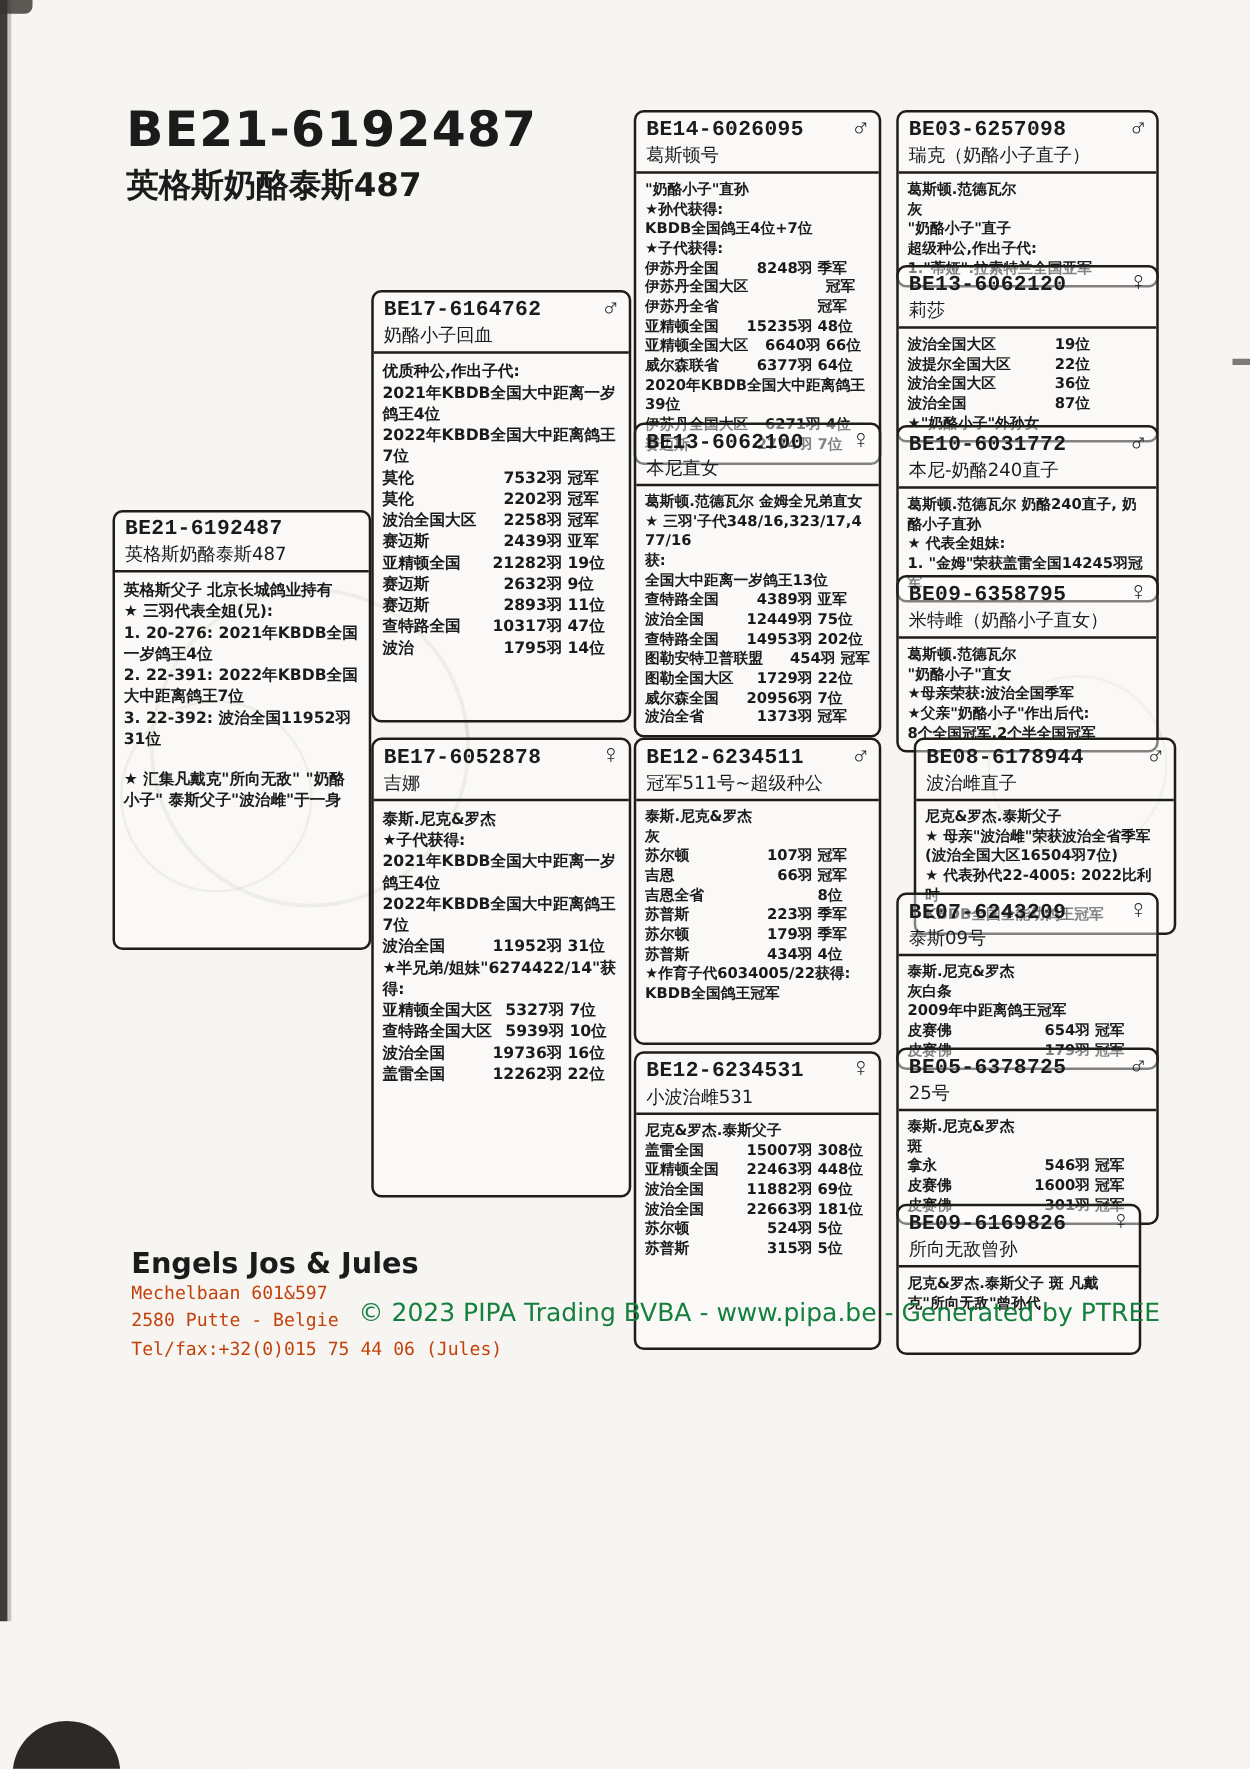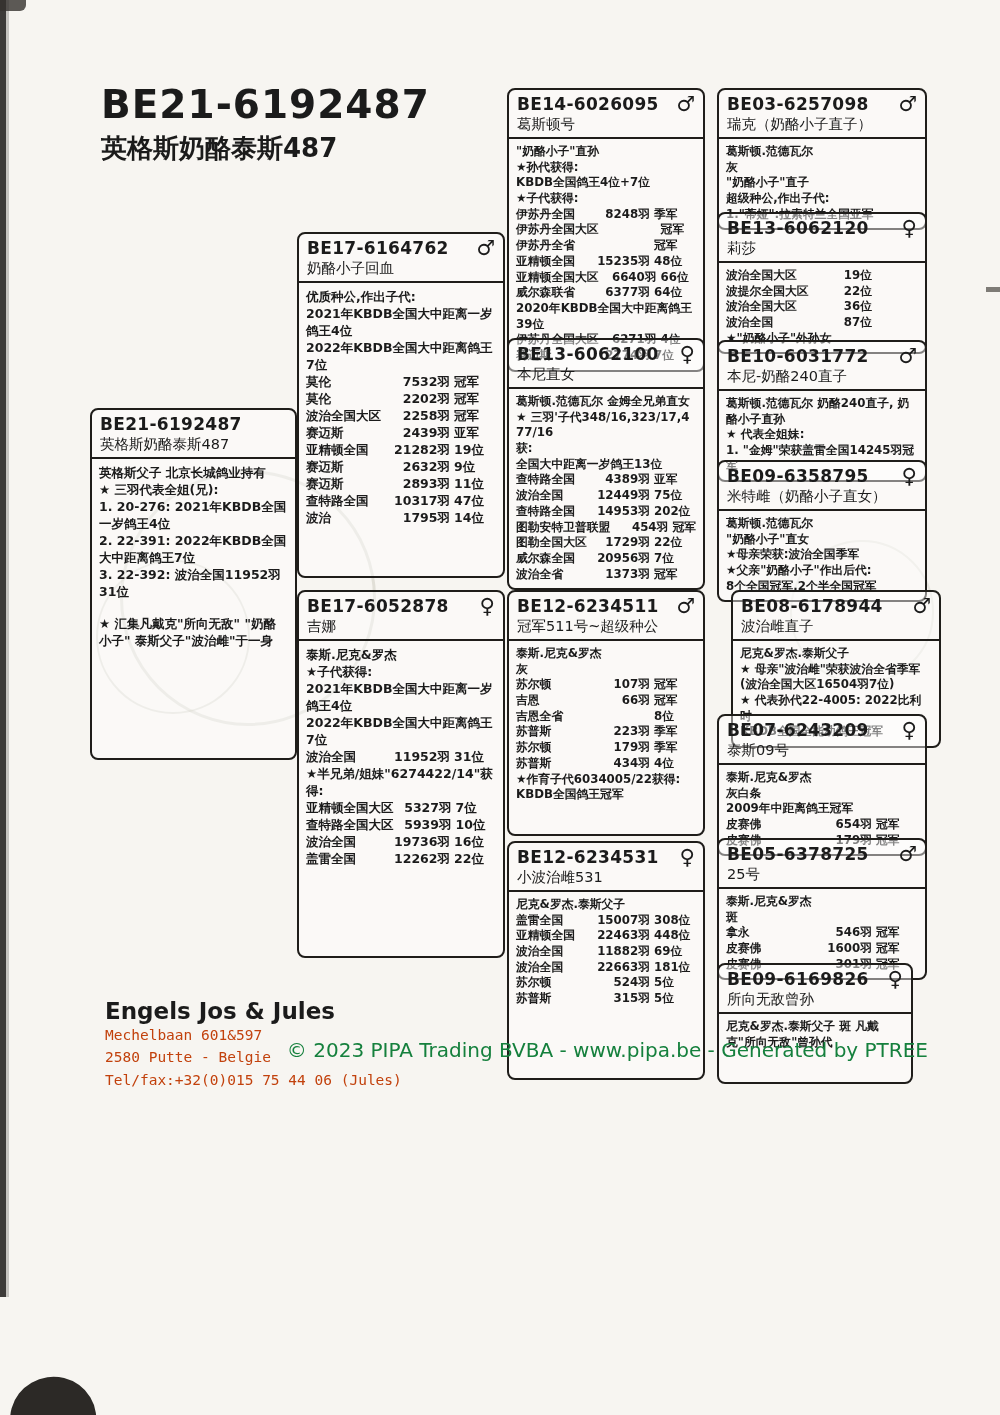--- a/index.html
+++ b/index.html
@@ -36,21 +36,21 @@
     position:absolute;
     border:2px solid #1f1d1a;
     border-radius:8px;
     background:rgba(255,255,255,.45);
     box-sizing:border-box;
   }
   .box-head{
     border-bottom:2px solid #1f1d1a;
     padding:4px 8px 3px 8px;
   }
-  .head-top{display:flex;align-items:flex-end;}
+  .head-top{display:flex;align-items:flex-end;font-family:Liberation Mono, monospace;}
   .ring{font-size:17px;font-weight:700;letter-spacing:.3px;flex:1;}
   .sex{font-size:21px;font-weight:700;line-height:.9;margin-top:1px;}
   .bird-name{font-size:14.5px;font-weight:400;margin-top:1px;}
   .box-body{padding:5px 7px 6px 7px;}
   .line{font-size:12.5px;font-weight:700;line-height:1.36;word-break:break-all;}
   .line.gap{height:15px;}
   .line.row{display:flex;word-break:keep-all;}
   .line.row .n{flex:1 1 auto;}
   .line.row .v{min-width:58px;text-align:right;white-space:nowrap;}
   .line.row .p{min-width:42px;text-align:left;white-space:nowrap;margin-left:4px;}

